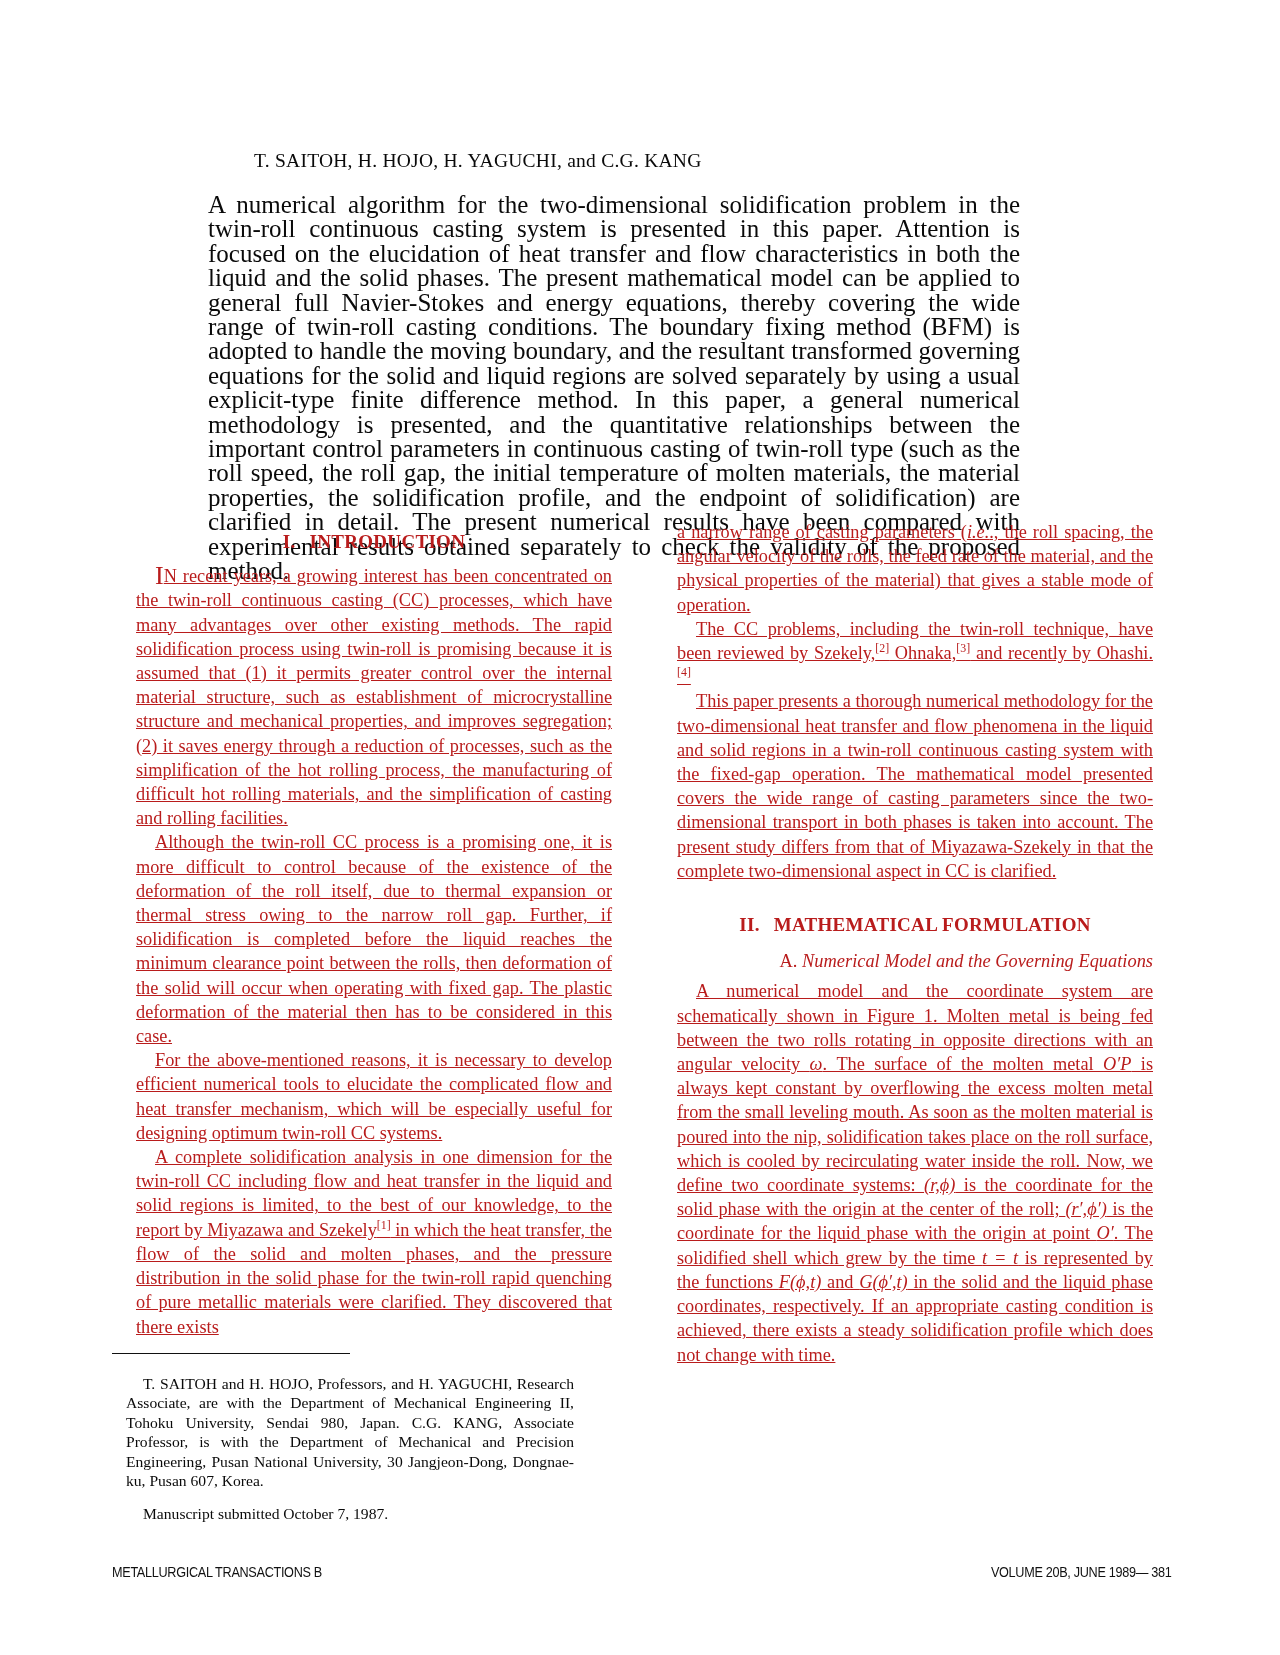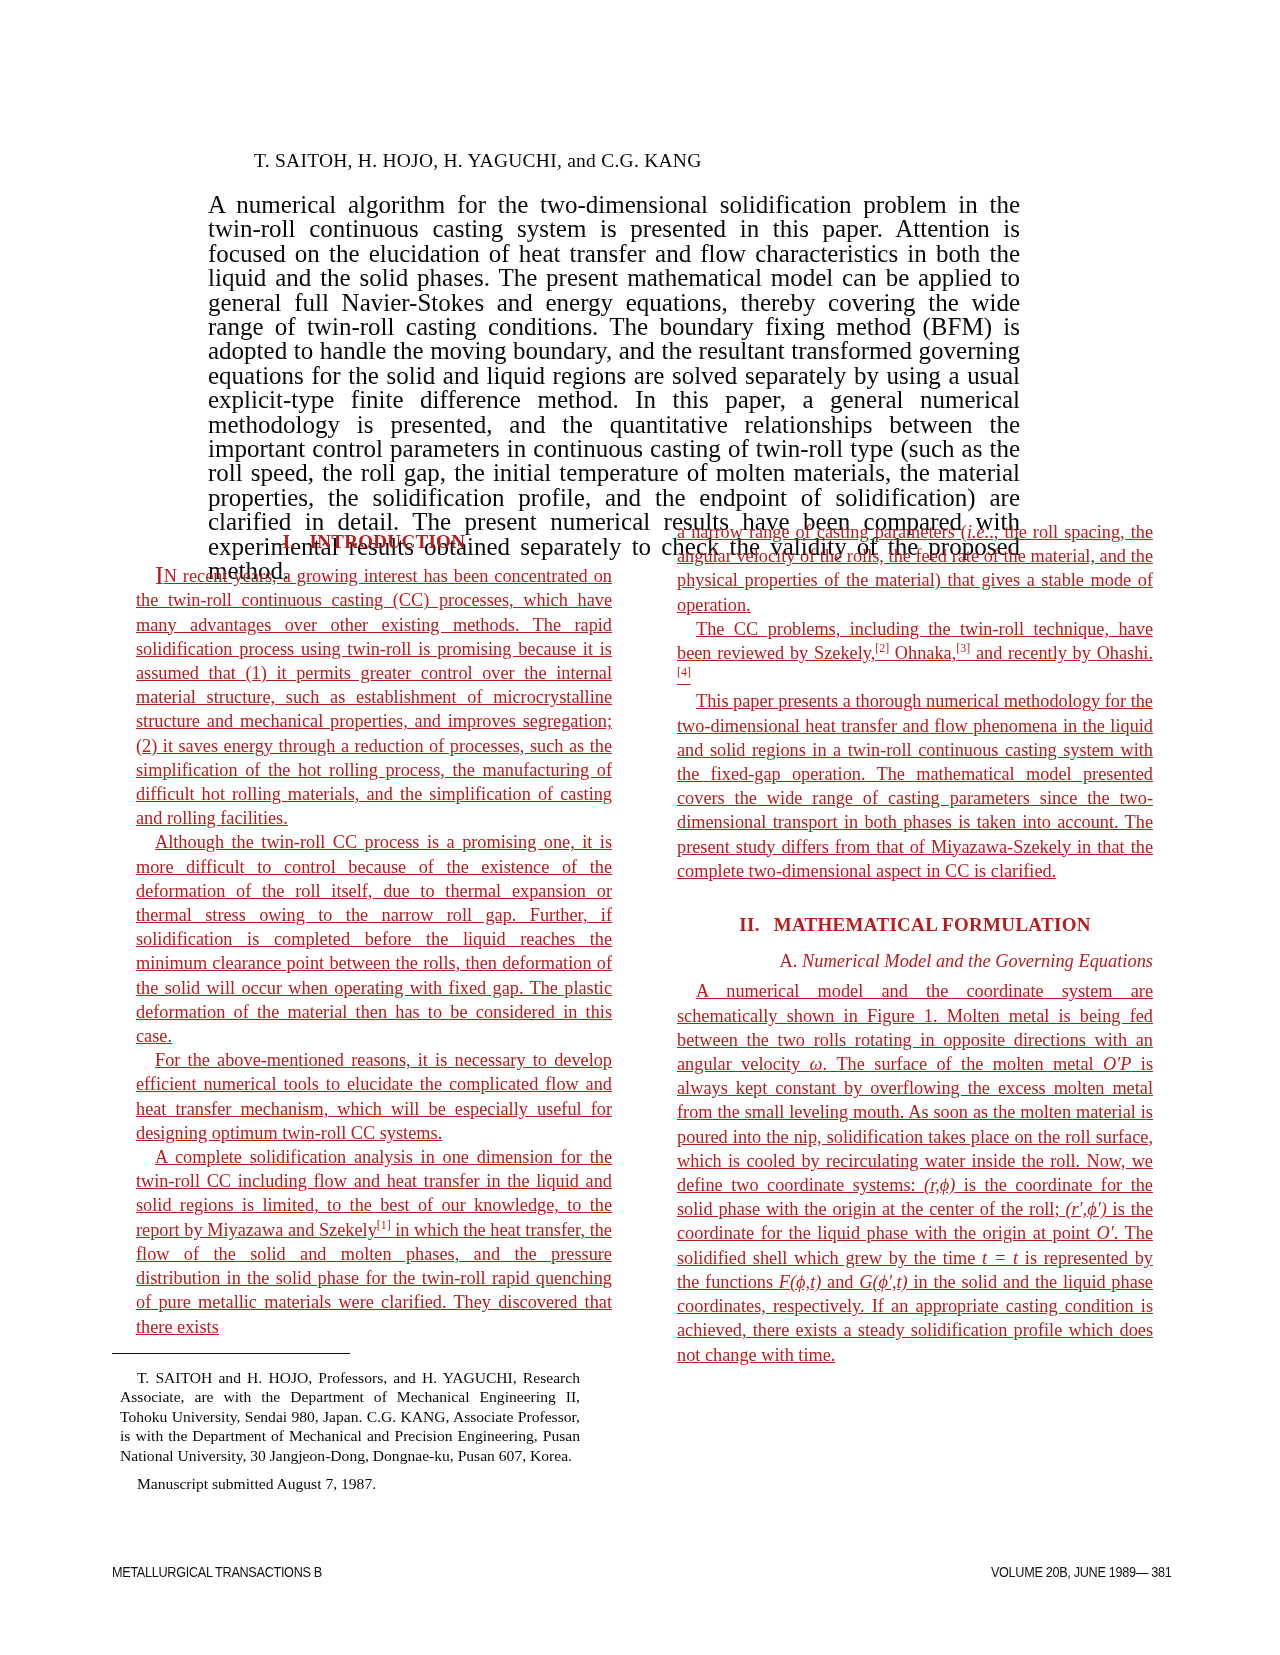--- a/index.html
+++ b/index.html
@@ -137,21 +137,21 @@
   .footnote {
     position: absolute;
     left: 112px;
     top: 1360px;
     width: 476px;
     font-size: 15.6px;
     line-height: 19.4px;
     text-align: justify;
     color: #0a0a0a;
   }
-  .footnote p { margin: 8px; text-indent: 17px; }
+  .footnote p { margin: 14px; text-indent: 17px; }
   .footnote p + p { margin-top: 9px; }
 
   
   .footer {
     position: absolute;
     left: 112px;
     top: 1564px;
     width: 1060px;
     font-family: "Liberation Sans", "DejaVu Sans", sans-serif;
     font-size: 14.4px;
@@ -209,21 +209,21 @@
     </div>
 
     <p class="body"><span>A numerical model and the coordinate system are schematically shown in Figure 1. Molten metal is being fed between the two rolls rotating in opposite directions with an angular velocity </span><span class="mathit">ω</span><span>. The surface of the molten metal </span><span class="mathit">O′P</span><span> is always kept constant by overflowing the excess molten metal from the small leveling mouth. As soon as the molten material is poured into the nip, solidification takes place on the roll surface, which is cooled by recirculating water inside the roll. Now, we define two coordinate systems: </span><span class="mathit">(r,ϕ)</span><span> is the coordinate for the solid phase with the origin at the center of the roll; </span><span class="mathit">(r′,ϕ′)</span><span> is the coordinate for the liquid phase with the origin at point </span><span class="mathit">O′</span><span>. The solidified shell which grew by the time </span><span class="mathit">t = t</span><span> is represented by the functions </span><span class="mathit">F(ϕ,t)</span><span> and </span><span class="mathit">G(ϕ′,t)</span><span> in the solid and the liquid phase coordinates, respectively. If an appropriate casting condition is achieved, there exists a steady solidification profile which does not change with time.</span></p>
 
 
   </div>
 
   <div class="footnote-rule"></div>
   <div class="footnote">
     <p>T. SAITOH and H. HOJO, Professors, and H. YAGUCHI, Research Associate, are with the Department of Mechanical Engineering II, Tohoku University, Sendai 980, Japan. C.G. KANG, Associate Professor, is with the Department of Mechanical and Precision Engineering, Pusan National University, 30 Jangjeon-Dong, Dongnae-ku, Pusan 607, Korea.</p>
-    <p>Manuscript submitted August 7, 1987.</p>
+    <p>Manuscript submitted October 7, 1987.</p>
   </div>
 
   <div class="footer">
     <div class="footer-inner">
       <span>METALLURGICAL TRANSACTIONS B</span>
       <span>VOLUME 20B, JUNE 1989— 381</span>
     </div>
   </div>
 
 </div>

